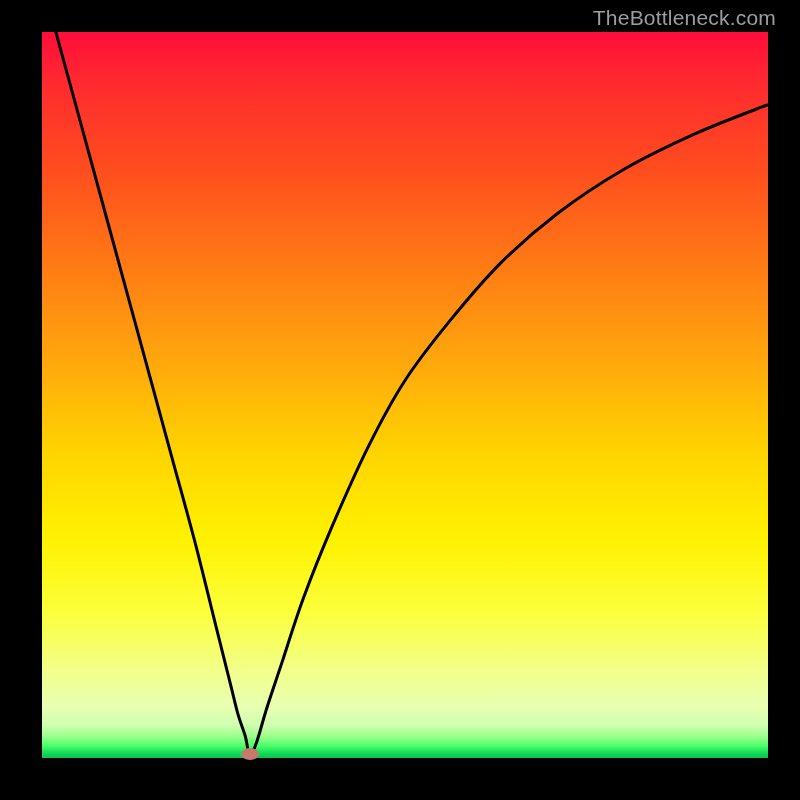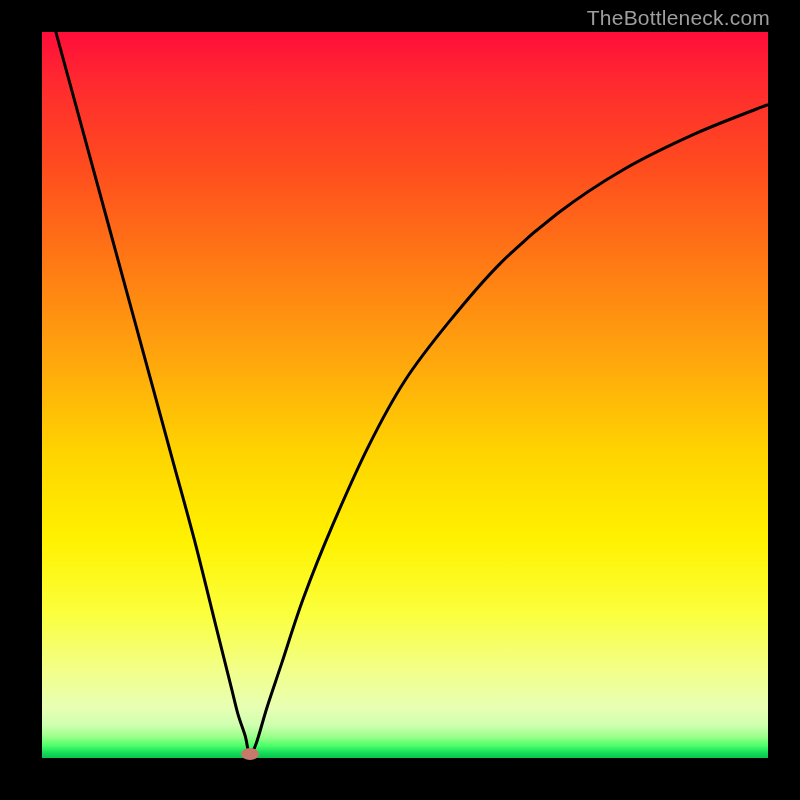--- a/index.html
+++ b/index.html
@@ -56,21 +56,21 @@
     width: 18px;
     height: 12px;
     border-radius: 50% / 50%;
     background: #c77a6b;
     transform: translate(-50%, -50%);
     filter: blur(0.3px);
   }
   .watermark {
     position: absolute;
     top: 6px;
-    right: 30px;
+    right: 24px;
     color: #9e9e9e;
     font-size: 21px;
     letter-spacing: 0.2px;
     font-weight: 400;
   }
 </style>
 </head>
 <body>
 
 <div class="frame">

